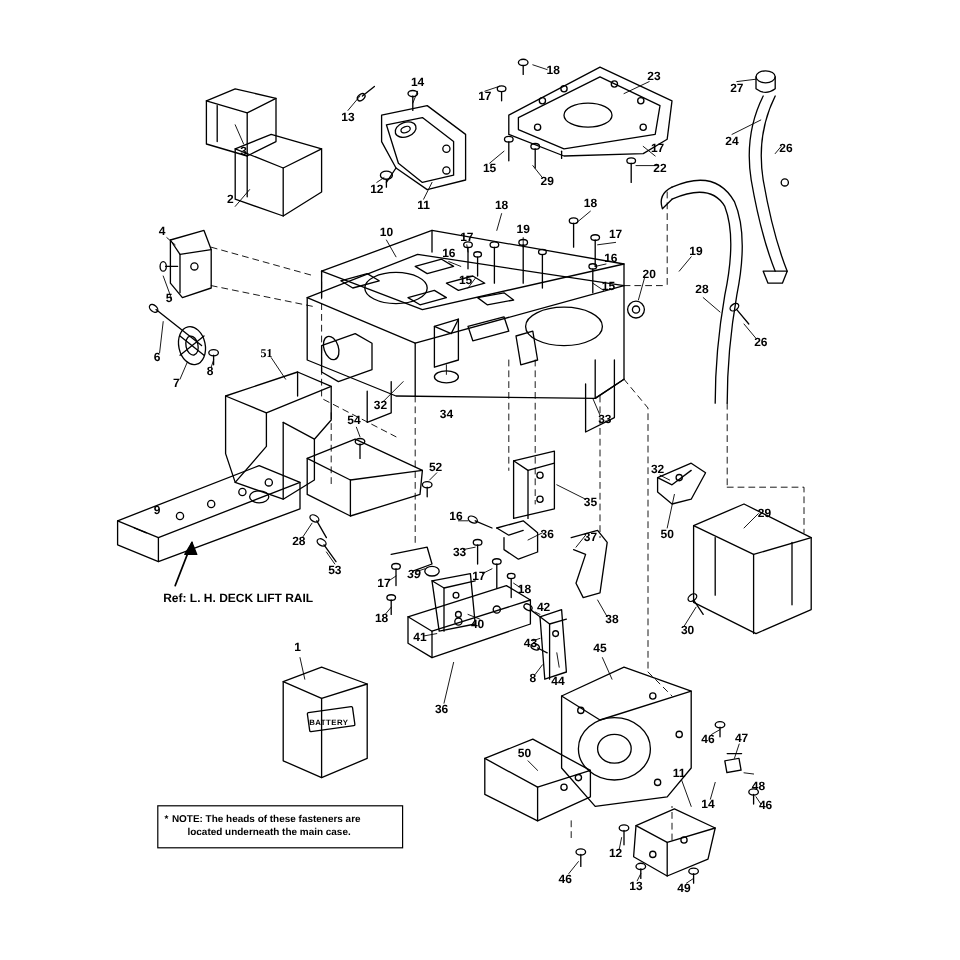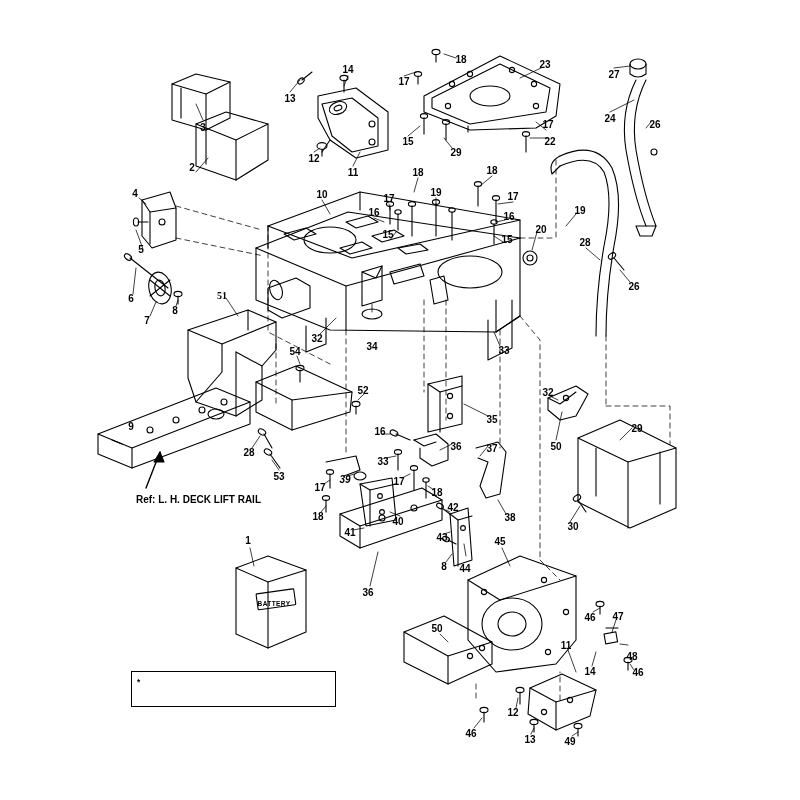--- a/index.html
+++ b/index.html
@@ -614,16 +614,20 @@
   <div class="callout" style="left:570px; top:741px;">49</div>
   <div class="callout" style="left:471px; top:733px;">46</div>
 
   <div class="battery-label" style="left:274px; top:603px;">BATTERY</div>
 
   <div class="ref-label" style="left:136px; top:494px;">Ref: L. H. DECK LIFT RAIL</div>
 
   <div id="note-box">
     <div class="note-inner">
       <span class="star">*</span>
+      <span>
+        <span>NOTE: The heads of these fasteners are</span>
+        <span class="note-line2">located underneath the main case.</span>
+      </span>
     </div>
   </div>
 
 </div>
 
 </body></html>

